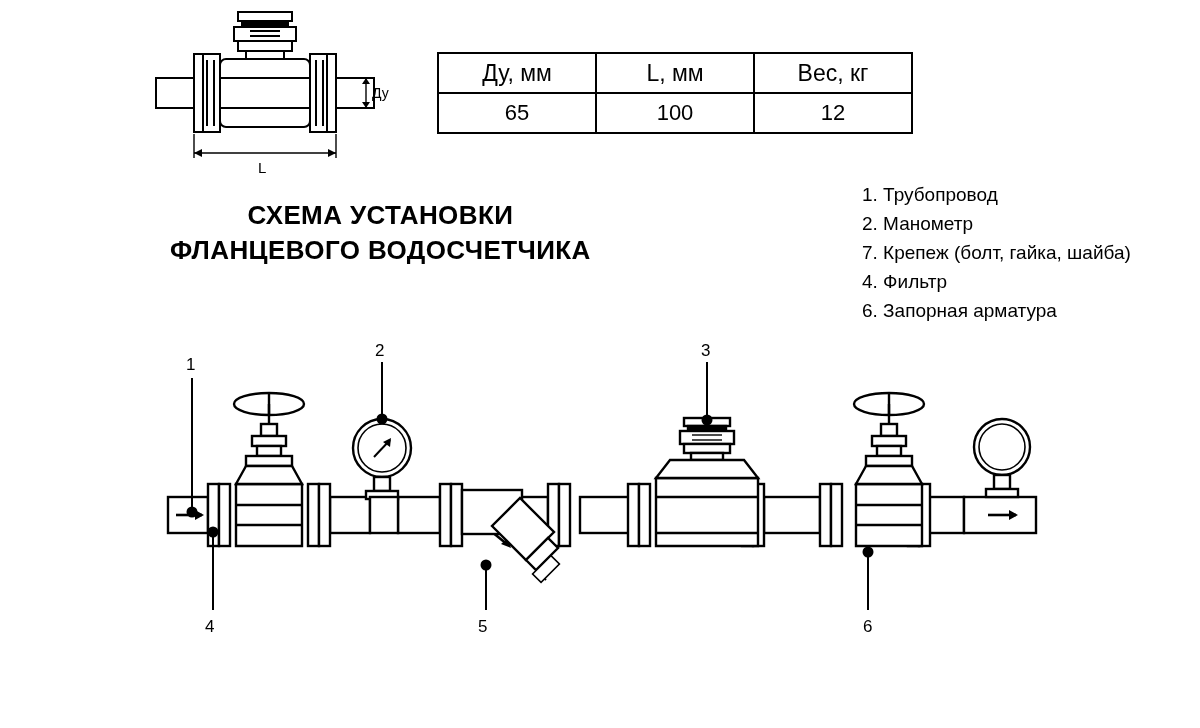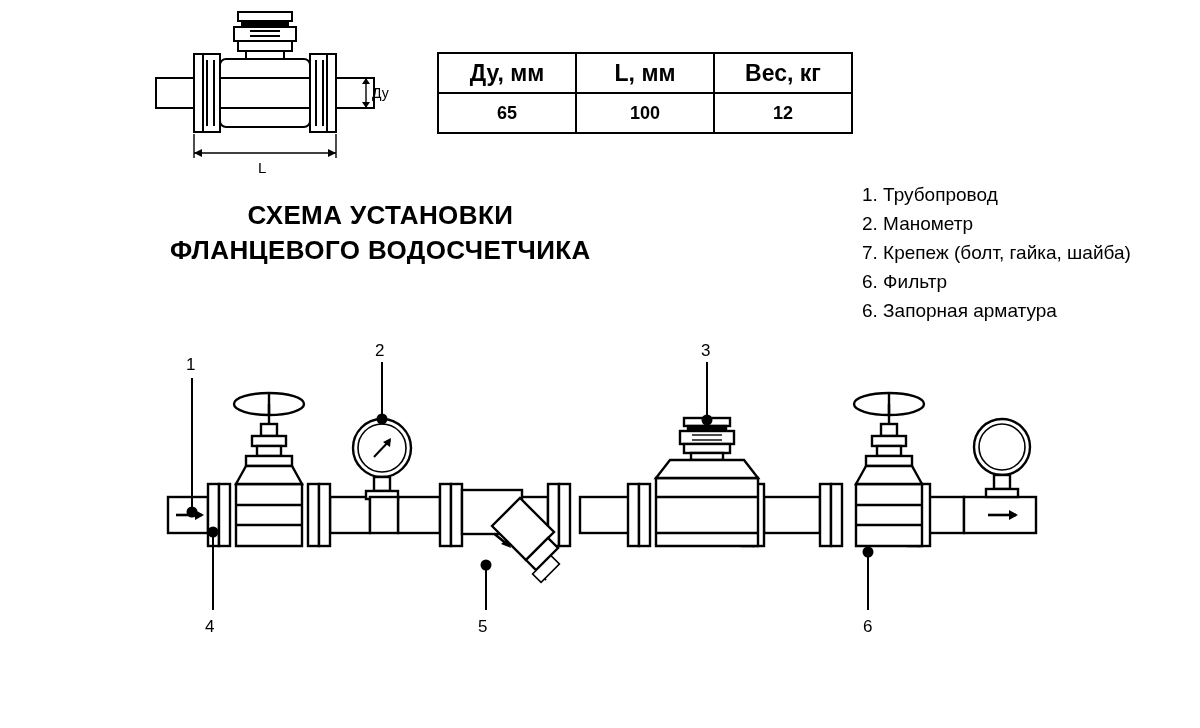--- a/index.html
+++ b/index.html
@@ -34,29 +34,29 @@
   
   #spec-table {
     position: absolute;
     left: 437px;
     top: 52px;
     border-collapse: collapse;
     font-size: 23px;
   }
   #spec-table td, #spec-table th {
     border: 2px solid #000;
-    padding: 4px 22px;
+    padding: 4px 32px;
     text-align: center;
-    font-weight: bold;
+    font-weight: normal;
     min-width: 92px;
     height: 30px;
     line-height: 30px;
   }
   #spec-table thead th { font-size: 23px; }
-  #spec-table tbody td { font-size: 18px; margin-left: 34px; }
+  #spec-table tbody td { font-size: 22px; margin-left: 34px; }
 
   
   #scheme-title {
     position: absolute;
     left: 170px;
     top: 198px;
     font-size: 26px;
     font-weight: bold;
     letter-spacing: 0.4px;
     line-height: 1.35;
@@ -166,21 +166,21 @@
     </tbody>
   </table>
 
   <div id="scheme-title">СХЕМА УСТАНОВКИ
 ФЛАНЦЕВОГО ВОДОСЧЕТЧИКА</div>
 
   <div id="legend">
     <div class="legend-item">1. Трубопровод</div>
     <div class="legend-item">2. Манометр</div>
     <div class="legend-item">7. Крепеж (болт, гайка, шайба)</div>
-    <div class="legend-item">6. Фильтр</div>
+    <div class="legend-item">4. Фильтр</div>
     <div class="legend-item">6. Запорная арматура</div>
   </div>
 
   <svg class="stage" width="1200" height="728" viewBox="0 0 1200 728" fill="none" stroke="#000" stroke-width="2.4" style="pointer-events:none;">
 
     <g>
 
       <rect x="168" y="497" width="40" height="36" fill="#fff"></rect>
 
       <rect x="330" y="497" width="40" height="36" fill="#fff"></rect>

